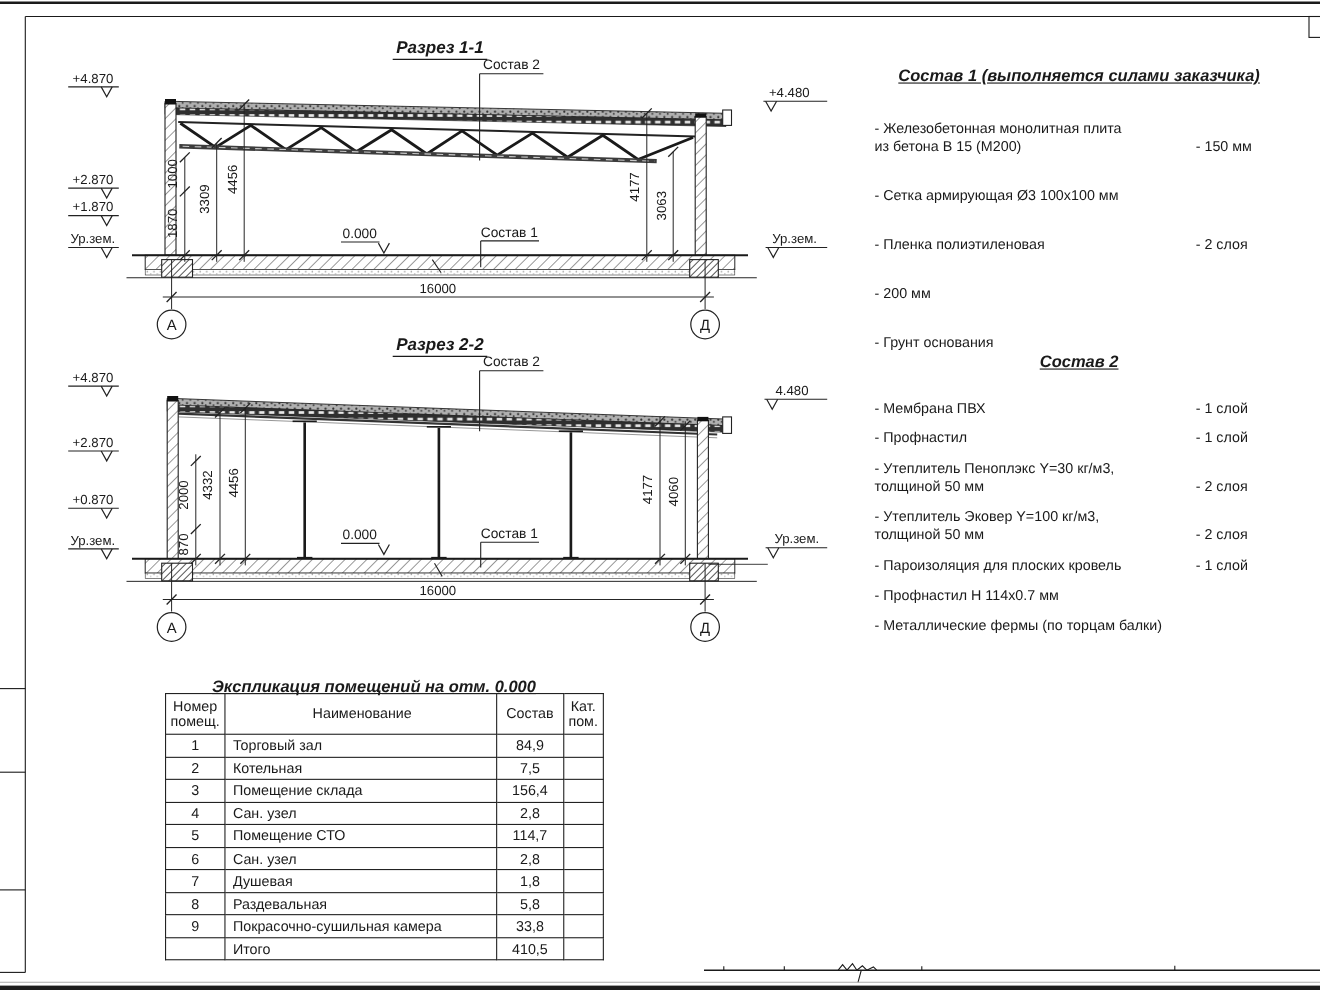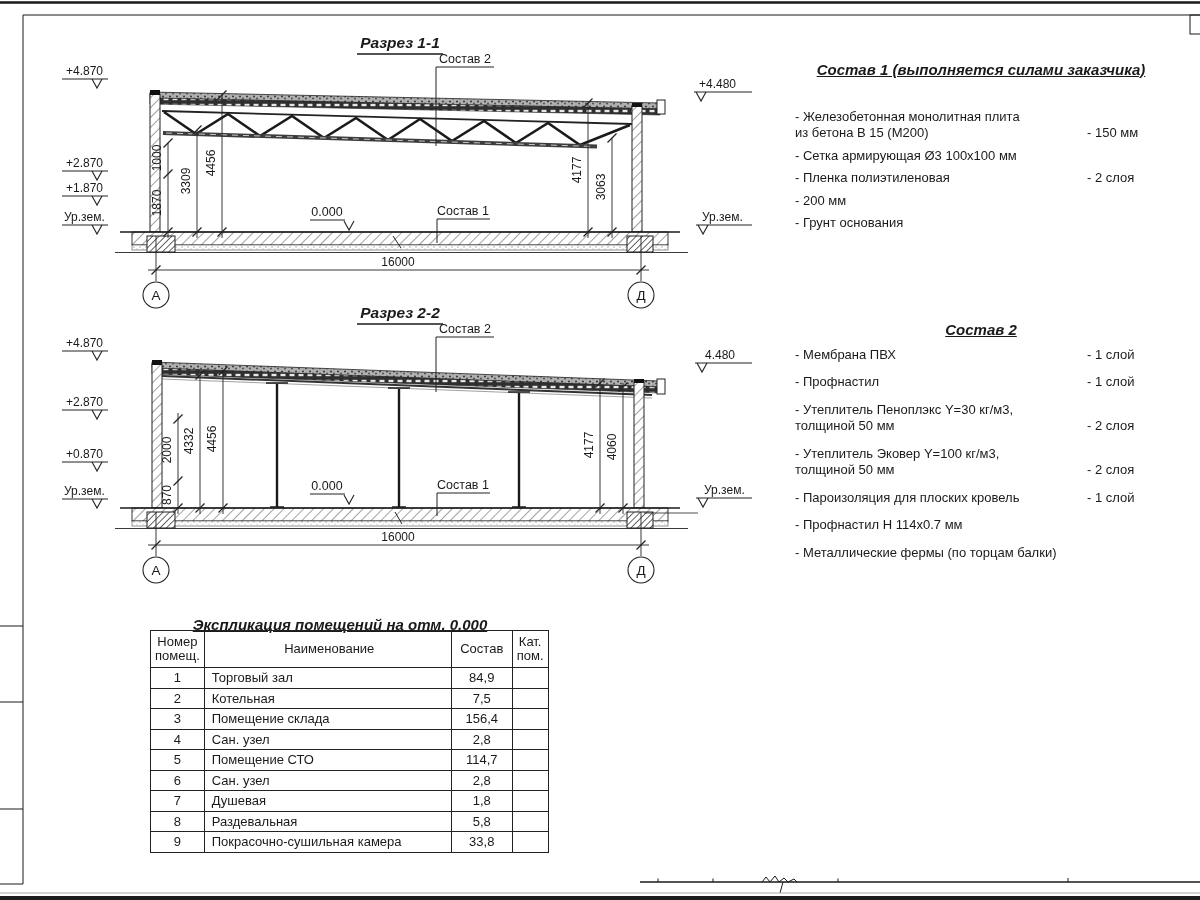--- a/index.html
+++ b/index.html
@@ -11,22 +11,22 @@
   .labeltext{font-size:12.5px;}
   .titletext{font-size:15.5px;font-weight:bold;font-style:italic;}
   .axistext{font-size:13.5px;}
 
   .speclist{position:absolute;width:372px;font-size:13px;line-height:16.5px;}
   .speclist .spec-title{text-align:center;font-size:15px;font-weight:bold;font-style:italic;
         text-decoration:underline;margin-bottom:6px;}
   .spec-item{display:flex;align-items:flex-end;}
   .spec-item .name{flex:1;white-space:pre-line;}
   .spec-item .val{width:80px;white-space:nowrap;}
-  .gap14{margin-top:6px;align-items:center;} .gap10{margin-top:11px;}
-  .first28{margin-top:30px;} .first24{margin-top:8px;}
+  .gap14{margin-top:28px;align-items:center;} .gap10{margin-top:11px;}
+  .first28{margin-top:30px;} .first24{margin-top:24px;}
 
   .expl-title{position:absolute;left:150px;top:616px;width:380px;text-align:center;
         font-size:15px;font-weight:bold;font-style:italic;text-decoration:underline;}
   table.expl{position:absolute;left:150px;top:630px;border-collapse:collapse;table-layout:fixed;
         font-size:13px;}
   table.expl td,table.expl th{border:1.2px solid #222;padding:0 4px;overflow:hidden;
         font-weight:normal;vertical-align:middle;}
   table.expl th{white-space:pre-line;line-height:14px;}
   .c-num{width:40px;text-align:center;}
   .c-name{width:235px;text-align:left;padding-left:7px!important;}
@@ -429,16 +429,22 @@
     <td class="c-name">Раздевальная</td>
     <td class="c-area">5,8</td>
     <td class="c-cat"></td>
   </tr>
   <tr class="row">
     <td class="c-num">9</td>
     <td class="c-name">Покрасочно-сушильная камера</td>
     <td class="c-area">33,8</td>
     <td class="c-cat"></td>
   </tr>
+  <tr class="row">
+    <td class="c-num"></td>
+    <td class="c-name">Итого</td>
+    <td class="c-area">410,5</td>
+    <td class="c-cat"></td>
+  </tr>
   </tbody>
 </table>
 
 </div>
 
 </body></html>

